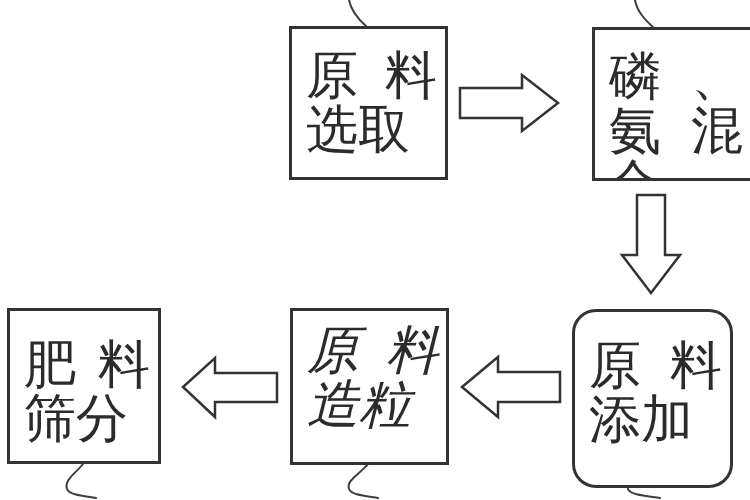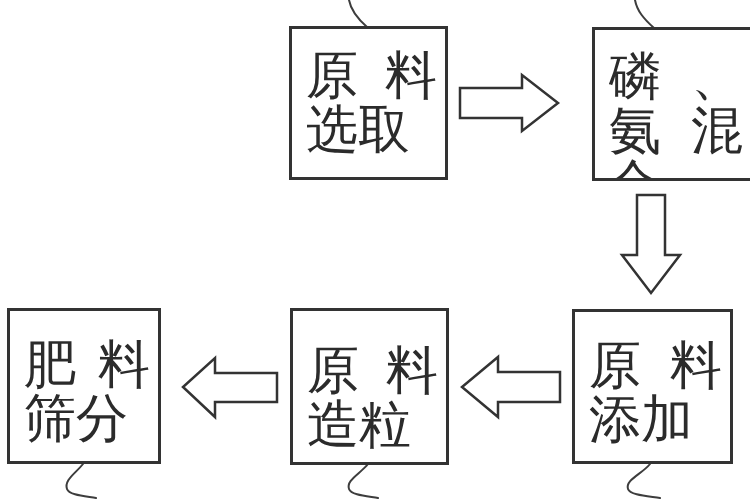--- a/index.html
+++ b/index.html
@@ -30,22 +30,22 @@
     color: var(--text);
     font-size: 52px;
     line-height: 54px;
     text-align: justify;
     text-justify: inter-character;
     padding: 19px 8px 0 14px;
     overflow: hidden;
   }
   .b1 { left: 289px; top: 26px;  width: 159px; height: 154px; }
   .b2 { left: 572px; top: 27px;  width: 162px; height: 154px; margin-left: 20px; }
-  .b3 { left: 572px; top: 309px; width: 161px; height: 155px; padding-top: 26px; }
-  .b4 { left: 290px; top: 308px; width: 159px; height: 157px; padding-top: 32px; }
+  .b3 { left: 572px; top: 309px; width: 161px; height: 179px; padding-top: 26px; border-radius: 24px; }
+  .b4 { left: 290px; top: 308px; width: 159px; height: 157px; padding-top: 12px; font-style: italic; }
   .b5 { left: 7px;   top: 308px; width: 154px; height: 156px; padding-top: 26px; }
 
   .block-arrow {
     fill: #ffffff;
     stroke: var(--line);
     stroke-width: 2.5;
     stroke-linejoin: miter;
   }
   .squiggle {
     fill: none;

